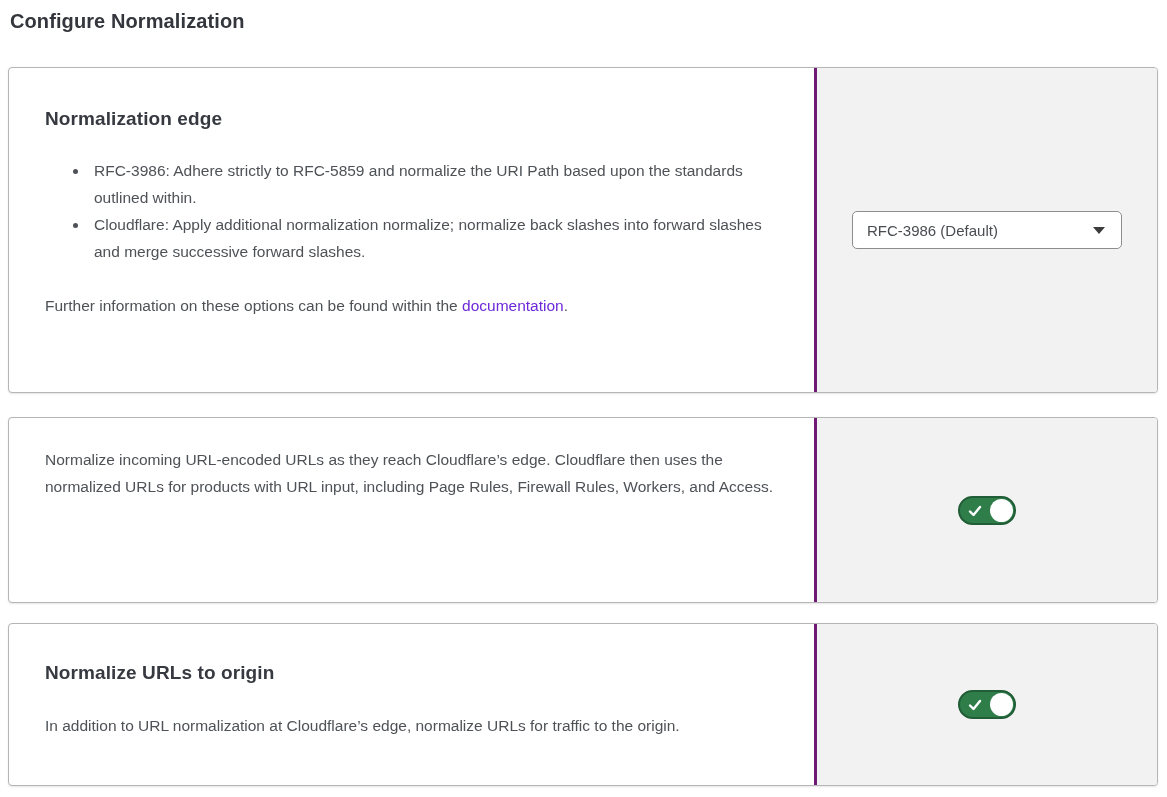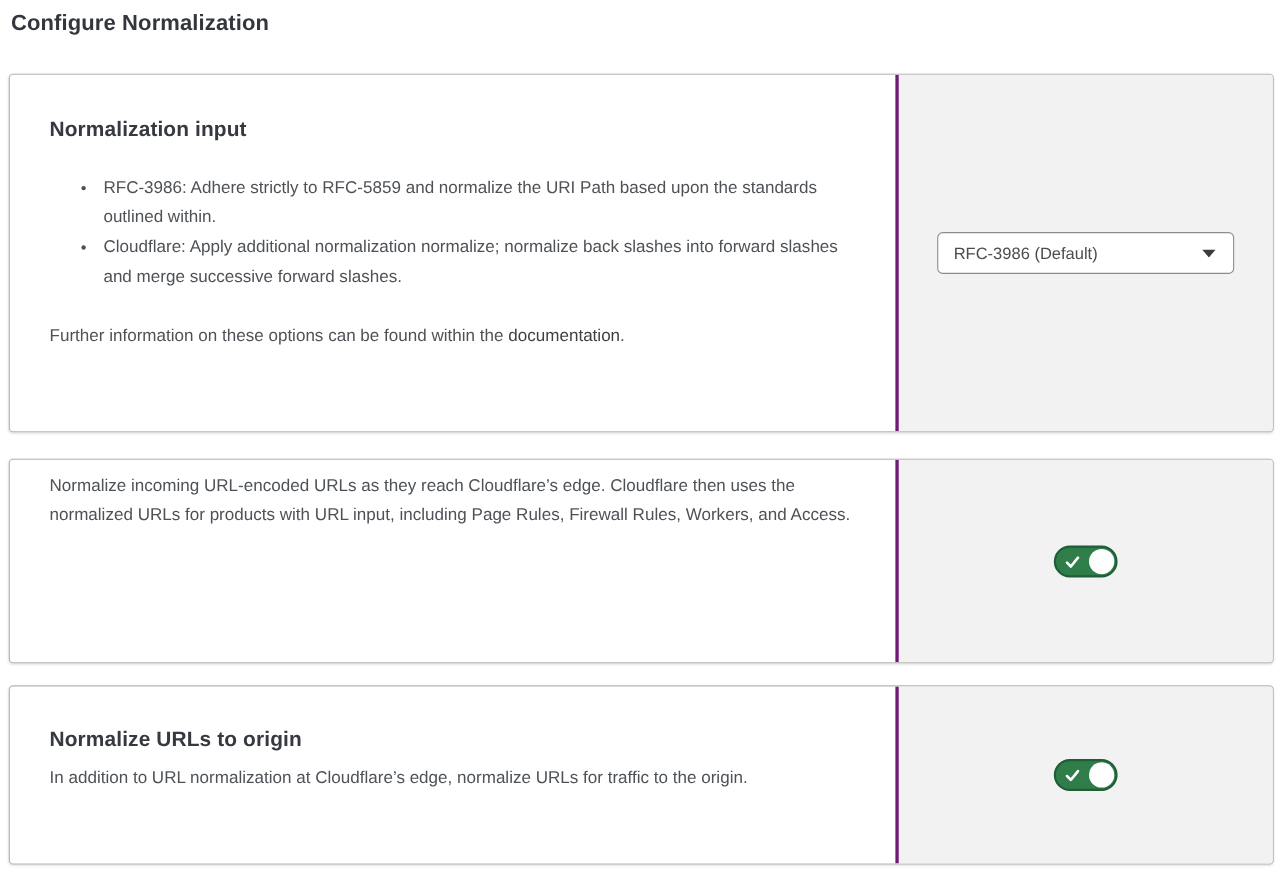--- a/index.html
+++ b/index.html
@@ -69,25 +69,25 @@
   }
   .bullet-list li {
     font-size: 15.5px;
     line-height: 27px;
     color: #4e5257;
     max-width: 690px;
     padding-left: 5px;
   }
   .footer-line { margin-top: 27px; }
   .doc-link {
-    color: #404040;
+    color: #6d28d9;
     text-decoration: none;
     cursor: pointer;
   }
-  .para { margin-top: 10px; }
+  .para { margin-top: 28px; }
   
   .dropdown {
     width: 270px;
     height: 38px;
     background: #ffffff;
     border: 1px solid #8d8d8d;
     border-radius: 5px;
     display: flex;
     align-items: center;
     justify-content: space-between;
@@ -134,21 +134,21 @@
 </head>
 <body>
 
 <div class="page">
   <h1 class="page-title">Configure Normalization</h1>
 
   <div class="cards">
 
     <section class="card card-1">
       <div class="card-left">
-        <h2 class="card-heading">Normalization input</h2>
+        <h2 class="card-heading">Normalization edge</h2>
         <ul class="bullet-list">
           <li>RFC-3986: Adhere strictly to RFC-5859 and normalize the URI Path based upon the standards outlined within.</li>
           <li>Cloudflare: Apply additional normalization normalize; normalize back slashes into forward slashes and merge successive forward slashes.</li>
         </ul>
         <p class="body-text footer-line"><span>Further information on these options can be found within the </span><a class="doc-link">documentation</a><span>.</span></p>
       </div>
       <div class="card-right">
         <div class="dropdown">
           <span class="dropdown-value">RFC-3986 (Default)</span>
           <span class="caret-down"></span>

